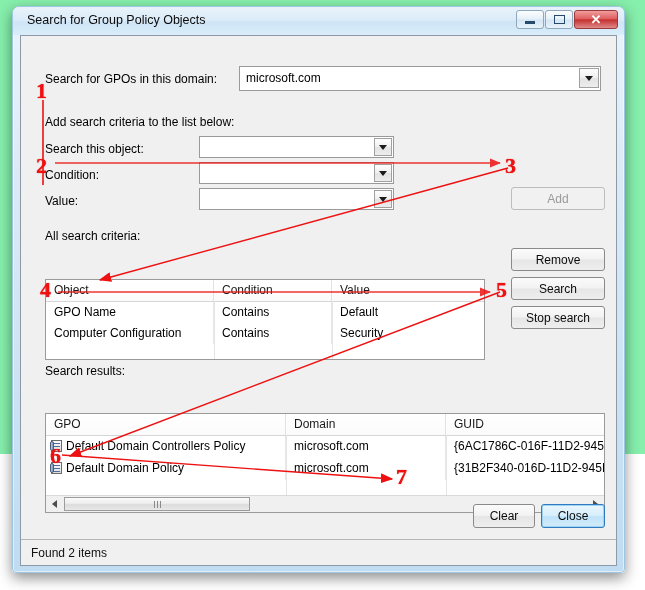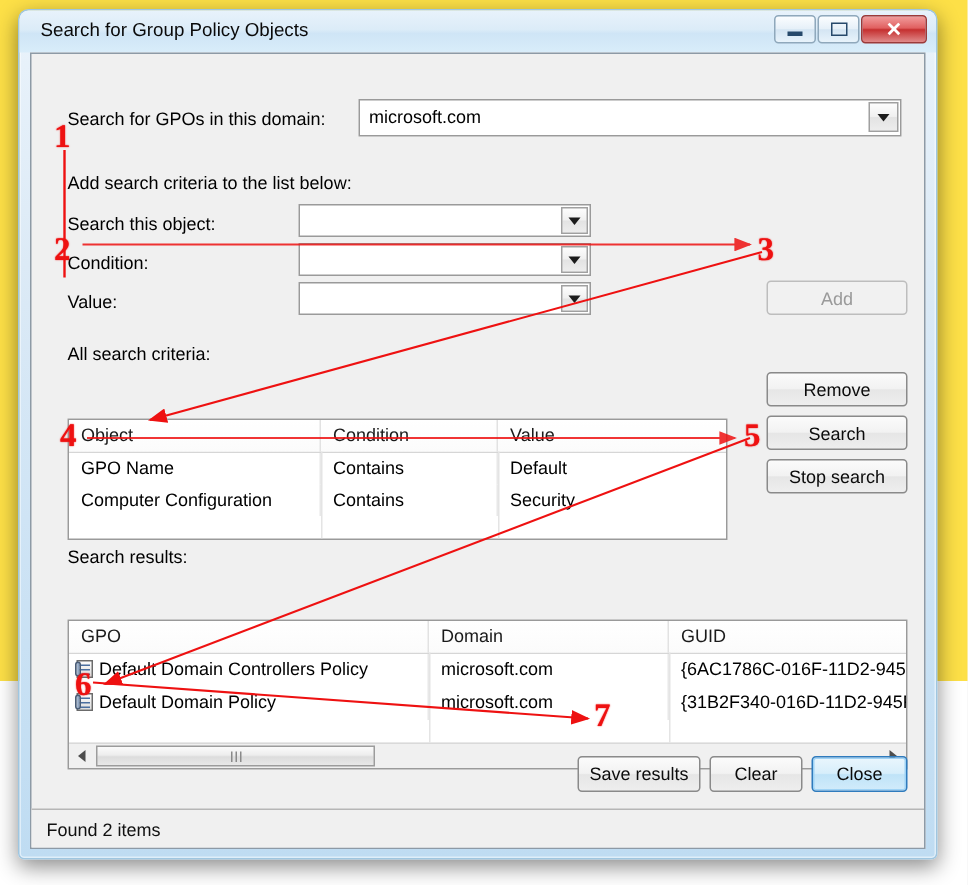--- a/index.html
+++ b/index.html
@@ -5,21 +5,21 @@
   html,body{margin:0;padding:0;}
   body{
     width:645px;height:590px;
     background:#ffffff;
     font-family:"Liberation Sans", sans-serif;
     font-size:12px;
     color:#000000;
     overflow:hidden;
     position:relative;
   }
-  #root{position:absolute;left:0;top:0;width:645px;height:454px;background:#fde047;}
+  #root{position:absolute;left:0;top:0;width:645px;height:454px;background:#86efac;}
 
   
   .window{
     position:absolute;
     left:12px;top:6px;
     width:613px;height:567px;
     border-radius:7px 7px 4px 4px;
     background:linear-gradient(to bottom,#eaf3fb 0%,#dceaf6 30%,#cfe4f5 60%,#bfdcf2 100%);
     border:1px solid #9fc6e0;
     box-shadow:0 5px 14px rgba(0,0,0,0.45), 0 0 0 1px rgba(255,255,255,0.5) inset;
@@ -327,21 +327,20 @@
             <i class="grip"></i>
               <i class="grip"></i>
               <i class="grip"></i>
           </div>
           <div class="hs-arrow right">
               <i class="tri-r"></i>
             </div>
         </div>
       </div>
 
-      <div class="btn" style="left:364px;top:468px;width:82px;height:24px;">Save results</div>
       <div class="btn" style="left:452px;top:468px;width:62px;height:24px;">Clear</div>
       <div class="btn default" style="left:520px;top:468px;width:64px;height:24px;">Close</div>
 
       <div class="statusbar">
         <span class="txt">Found 2 items</span>
       </div>
 
     </div>
   </div>
 

